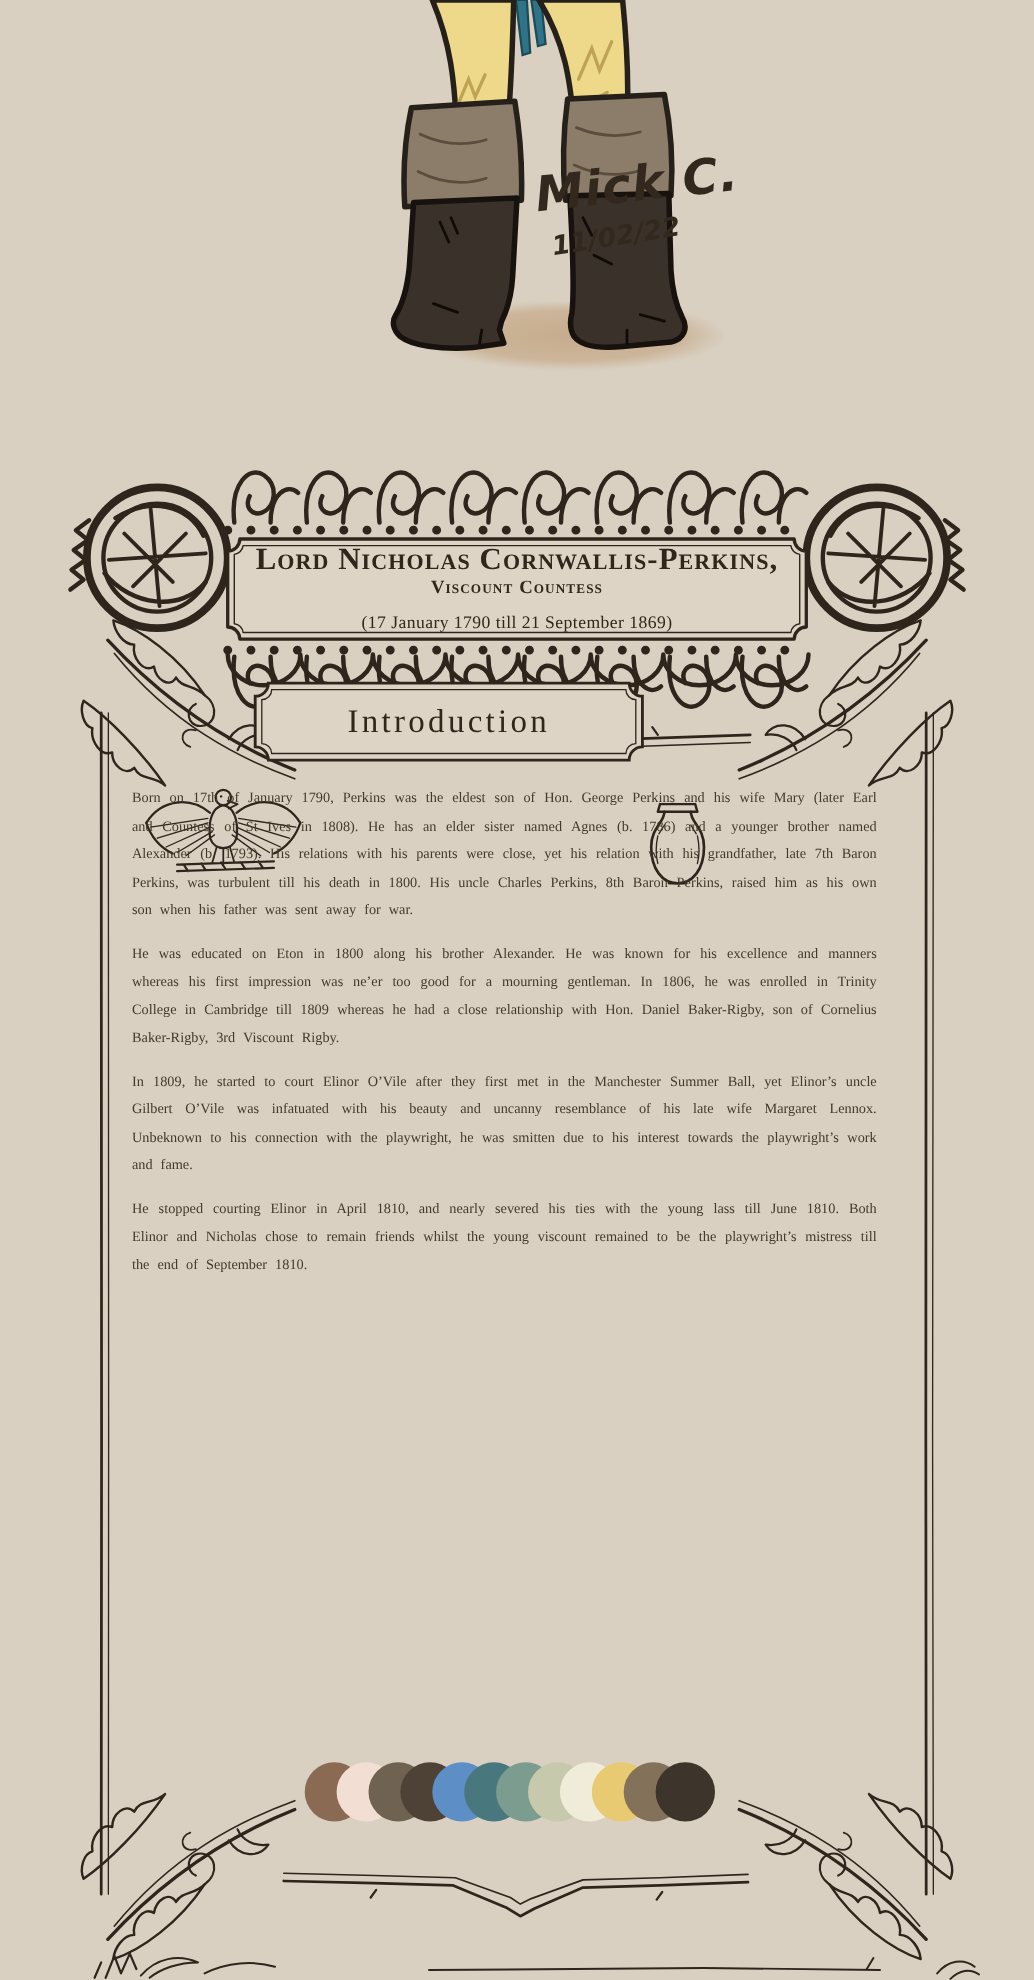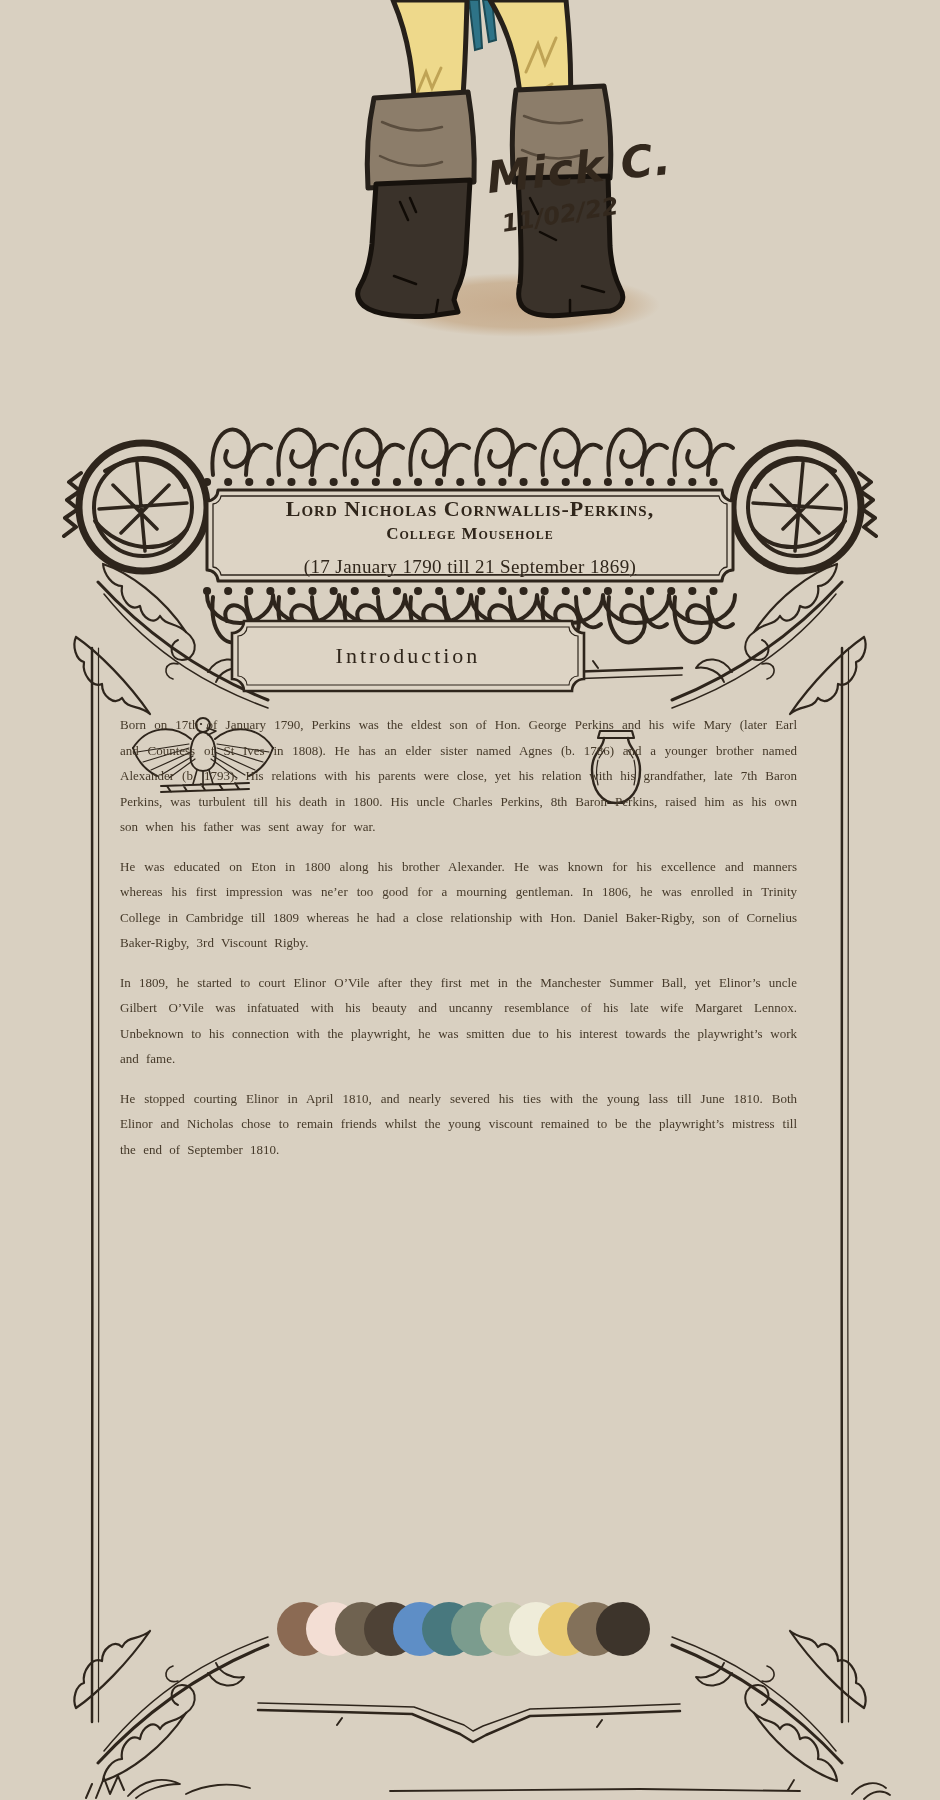--- a/index.html
+++ b/index.html
@@ -30,37 +30,37 @@
     margin-top:4px;padding-left:10px;transform:rotate(-3deg);
   }
 
   
   .banner-box{
     position:absolute;left:207px;top:490px;width:526px;height:92px;
     display:flex;flex-direction:column;align-items:center;justify-content:center;
     text-align:center;color:#30261b;
   }
   .banner-title{
-    font-variant:small-caps;font-weight:600;font-size:22px;letter-spacing:1px;line-height:26px;text-align:center;
+    font-variant:small-caps;font-weight:600;font-size:28px;letter-spacing:1px;line-height:26px;text-align:center;
   }
   .banner-subtitle{
     font-variant:small-caps;font-weight:600;font-size:17px;letter-spacing:1px;line-height:20px;margin-top:2px;
   }
   .banner-dates{
-    font-size:19px;line-height:18px;margin-top:14px;letter-spacing:0.4px;text-decoration:underline;
+    font-size:16px;line-height:18px;margin-top:14px;letter-spacing:0.4px;
   }
 
   
   .intro-box{
     position:absolute;left:229px;top:618px;width:358px;height:76px;
   }
   .intro-box h2{
     position:absolute;inset:0;margin:0;
     display:flex;align-items:center;justify-content:center;
-    font-size:22px;font-weight:500;letter-spacing:3px;color:#30261b;
+    font-size:30px;font-weight:500;letter-spacing:3px;color:#30261b;
   }
 
   
   .content{
     position:absolute;left:120px;top:712px;width:677px;
   }
   .content p{
     margin:0 0 14px 0;
     font-size:13px;line-height:25.5px;
     text-align:justify;
@@ -162,21 +162,21 @@
 
     <use href="#medallion" transform="translate(88,122)"></use>
     <use href="#medallion" transform="translate(742,122) scale(-1,1)"></use>
 
     <path d="M163,105 H667 A11,11 0 0 0 678,116 V185 A11,11 0 0 0 667,196 H163 A11,11 0 0 0 152,185 V116 A11,11 0 0 0 163,105 Z" fill="#ddd4c5" stroke-width="3"></path>
     <path d="M166,111 H664 A9,9 0 0 0 672,119 V182 A9,9 0 0 0 664,190 H166 A9,9 0 0 0 158,182 V119 A9,9 0 0 0 166,111 Z" stroke-width="1.3"></path>
   </svg>
 
   <div class="banner-box">
     <div class="banner-title">Lord Nicholas Cornwallis-Perkins,</div>
-    <div class="banner-subtitle">College Mousehole</div>
+    <div class="banner-subtitle">Viscount Countess</div>
     <div class="banner-dates">(17 January 1790 till 21 September 1869)</div>
   </div>
 
   <svg class="abs" style="left:40px;top:550px;" width="860" height="1250" viewBox="0 0 860 1250" stroke="#2e251c" fill="none" stroke-linecap="round" stroke-linejoin="round">
     <defs>
       <g id="acanthus" fill="none">
         <path d="M210,148 C160,128 100,95 40,30" stroke-width="3"></path>
         <path d="M210,156 C158,137 98,106 46,42" stroke-width="1.5"></path>
         <path d="M45,12 C70,20 105,45 128,80 M128,80 C118,70 108,74 102,64 M102,64 C96,74 84,66 82,54 M82,54 C72,60 62,46 64,34 M64,34 C54,34 46,22 45,12" stroke-width="2.2"></path>
         <path d="M128,80 c14,10 10,28 -4,28 c-12,0 -14,-16 -4,-20" stroke-width="2"></path>

